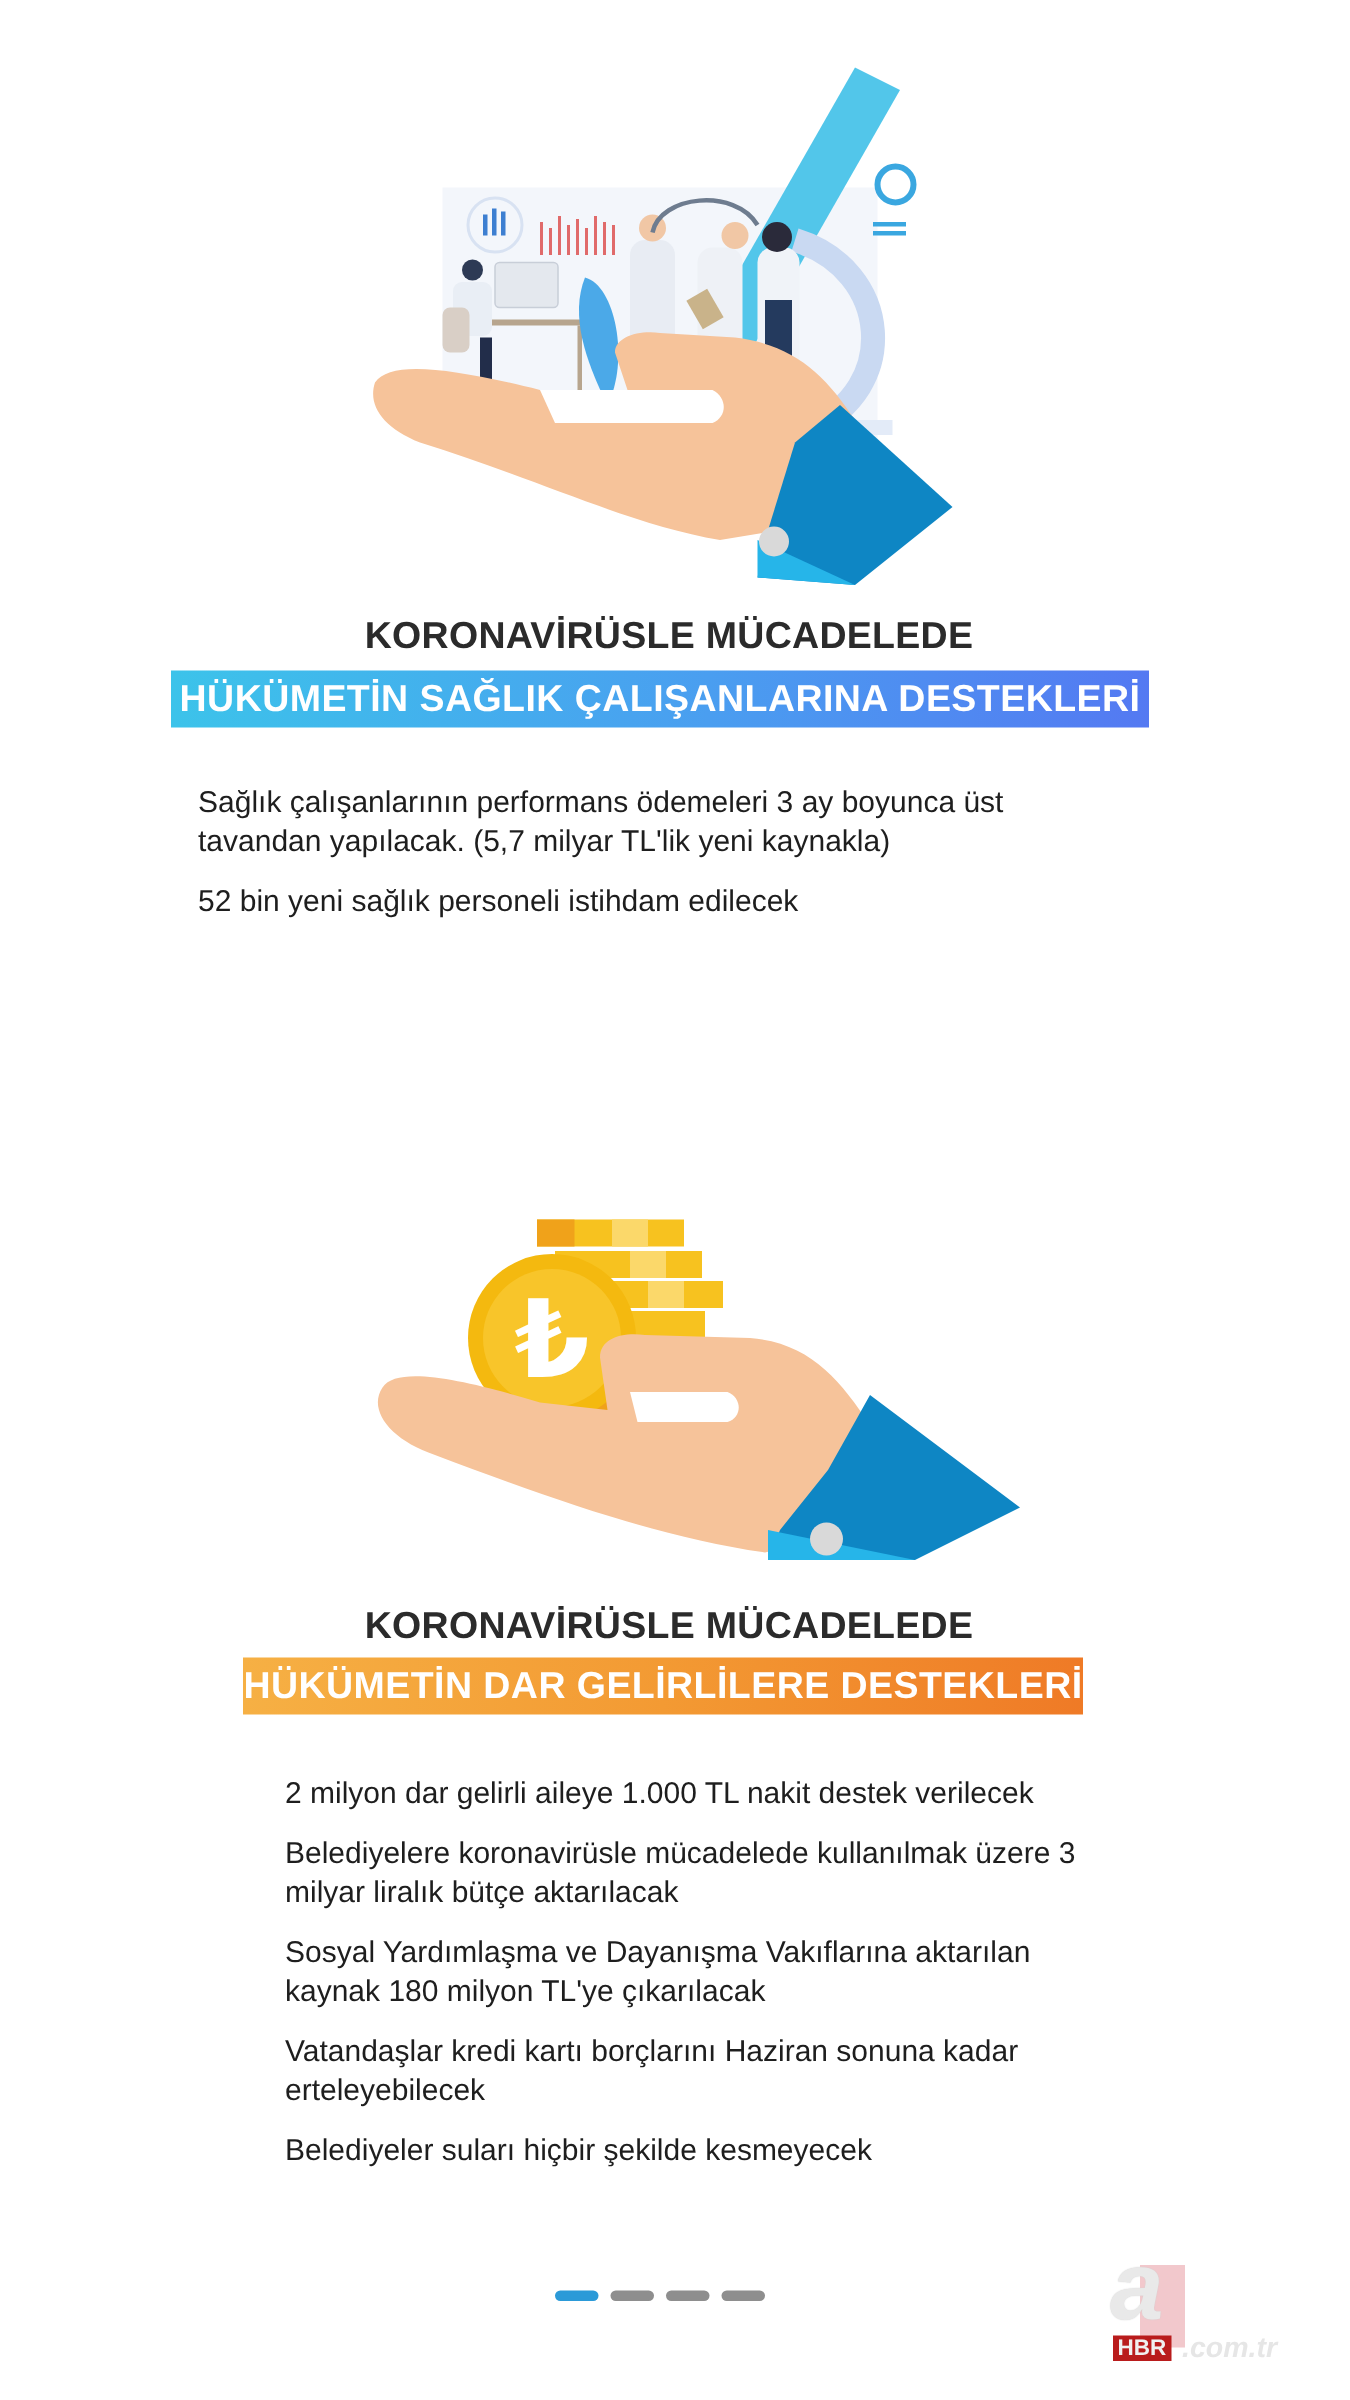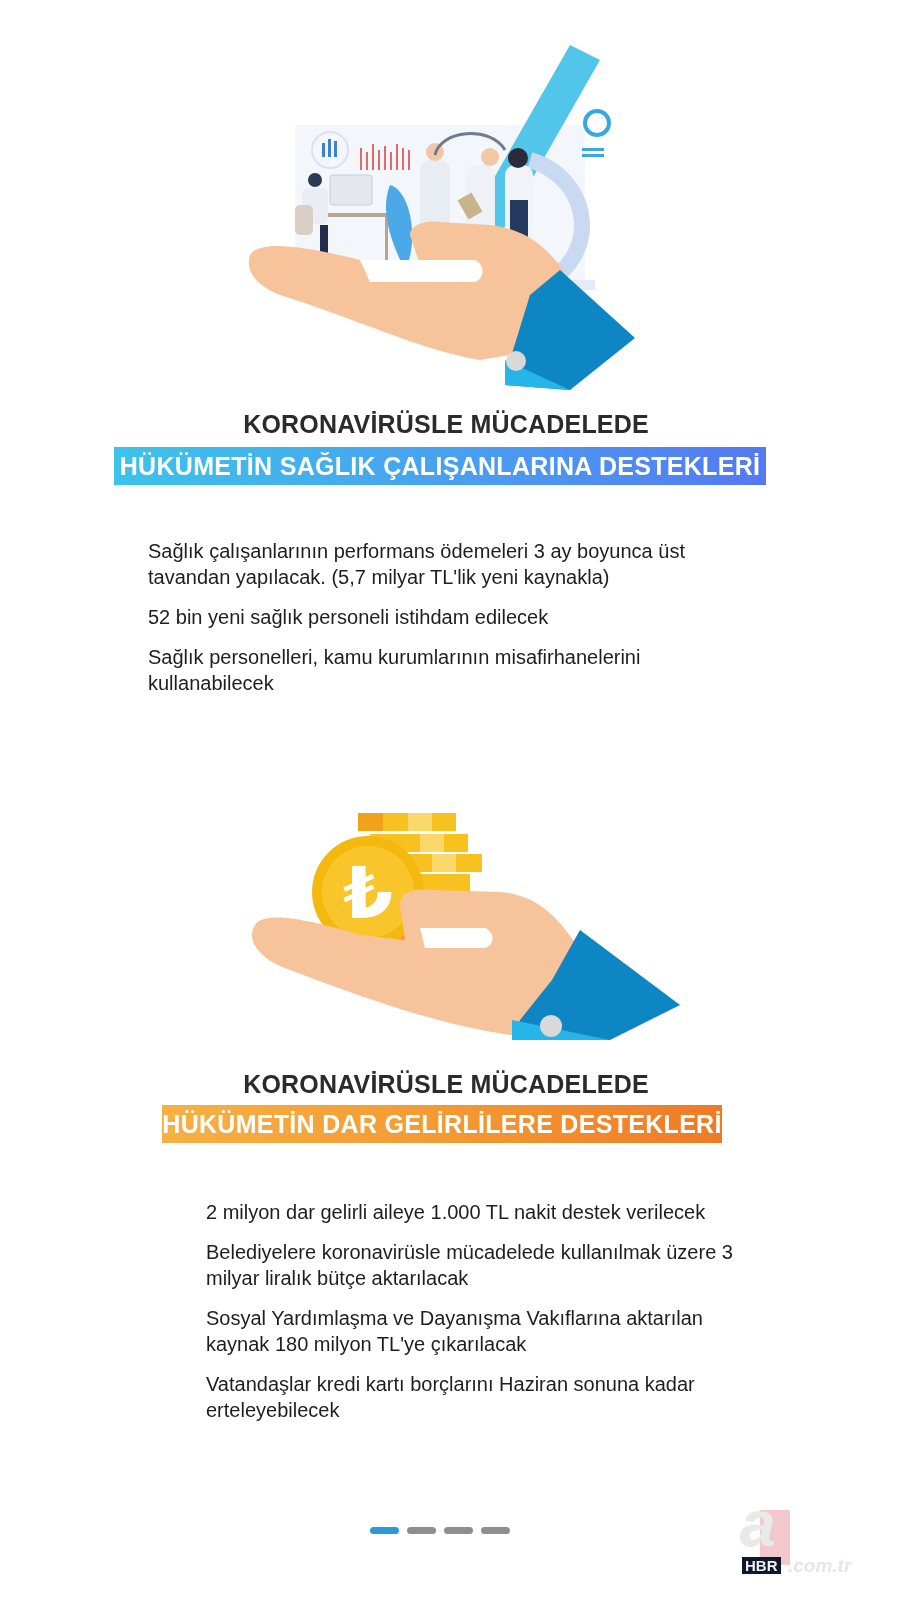--- a/index.html
+++ b/index.html
@@ -6,21 +6,21 @@
   body { width: 900px; height: 1600px; position: relative; overflow: hidden;
          font-family: "Liberation Sans", "DejaVu Sans", sans-serif; color: #1f1f1f; }
   .abs { position: absolute; }
   .illu { position: absolute; }
   .title-line { position: absolute; left: 0; width: 892px; text-align: center;
                 font-weight: 700; font-size: 25px; color: #2b2b2b; letter-spacing: 0.2px; }
   .banner { position: absolute; height: 38px; display: flex; align-items: center; justify-content: center;
             color: #ffffff; font-weight: 700; font-size: 25px; letter-spacing: 0.3px; text-align: center; }
   .banner.blue { background: linear-gradient(90deg, #3cc3ea 0%, #4a9ef0 55%, #5479f2 100%); }
   .banner.orange { background: linear-gradient(90deg, #f6b044 0%, #f39a33 50%, #ef7a26 100%); }
-  .list { position: absolute; margin: 16px; padding: 0; list-style: none; }
+  .list { position: absolute; margin: 0; padding: 0; list-style: none; }
   .list li { font-size: 20px; line-height: 26px; color: #1e1e1e; margin-bottom: 14px; }
   .dots { position: absolute; top: 1527px; left: 370px; display: flex; gap: 8px; }
   .dot { width: 29px; height: 7px; border-radius: 4px; background: #8e8e8e; }
   .dot.active { background: #2b9ad8; }
   .logo { position: absolute; left: 738px; top: 1495px; width: 150px; height: 80px; }
 </style>
 </head>
 <body>
 
 <div class="illu" style="left:240px;top:40px;width:420px;height:360px;">
@@ -82,21 +82,20 @@
     <circle cx="276" cy="321" r="10" fill="#d9d9d9"></circle>
   </svg>
 </div>
 
 <div class="title-line" style="top:410px;">KORONAVİRÜSLE MÜCADELEDE</div>
 <div class="banner blue" style="left:114px;top:447px;width:652px;">HÜKÜMETİN SAĞLIK ÇALIŞANLARINA DESTEKLERİ</div>
 
 <ul class="list" style="left:132px;top:522px;width:600px;">
   <li>Sağlık çalışanlarının performans ödemeleri 3 ay boyunca üst tavandan yapılacak. (5,7 milyar TL'lik yeni kaynakla)</li>
   <li>52 bin yeni sağlık personeli istihdam edilecek</li>
-  <li>Sağlık personelleri, kamu kurumlarının misafirhanelerini kullanabilecek</li>
 </ul>
 
 <div class="illu" style="left:240px;top:780px;width:440px;height:260px;">
   <svg width="440" height="260" viewBox="0 0 440 260">
 
     <g>
       <rect x="118" y="33" width="98" height="18" fill="#f7c21f"></rect>
         <rect x="118" y="33" width="25" height="18" fill="#f0a21a"></rect>
         <rect x="168" y="33" width="24" height="18" fill="#fbd86a"></rect>
       <rect x="130" y="54" width="98" height="18" fill="#f7c21f"></rect>
@@ -123,27 +122,28 @@
 </div>
 
 <div class="title-line" style="top:1070px;">KORONAVİRÜSLE MÜCADELEDE</div>
 <div class="banner orange" style="left:162px;top:1105px;width:560px;">HÜKÜMETİN DAR GELİRLİLERE DESTEKLERİ</div>
 
 <ul class="list" style="left:190px;top:1183px;width:540px;">
   <li>2 milyon dar gelirli aileye 1.000 TL nakit destek verilecek</li>
   <li>Belediyelere koronavirüsle mücadelede kullanılmak üzere 3 milyar liralık bütçe aktarılacak</li>
   <li>Sosyal Yardımlaşma ve Dayanışma Vakıflarına aktarılan kaynak 180 milyon TL'ye çıkarılacak</li>
   <li>Vatandaşlar kredi kartı borçlarını Haziran sonuna kadar erteleyebilecek</li>
+  <li>Belediyeler suları hiçbir şekilde kesmeyecek</li>
 </ul>
 
 <div class="dots">
   <div class="dot active"></div>
   <div class="dot"></div>
   <div class="dot"></div>
   <div class="dot"></div>
 </div>
 
 <div class="logo">
   <div class="abs" style="left:22px;top:15px;width:30px;height:55px;background:#f2c8cc;"></div>
   <div class="abs" style="left:2px;top:-8px;font-size:64px;font-weight:700;font-style:italic;color:#e9e9e9;text-shadow:0 0 1px #cfcfcf;">a</div>
-  <div class="abs" style="left:4px;top:62px;font-size:15px;font-weight:700;color:#f0f0f0;background:#0f172a;padding:0 3px;">HBR</div>
+  <div class="abs" style="left:4px;top:62px;font-size:15px;font-weight:700;color:#f0f0f0;background:#b91c1c;padding:0 3px;">HBR</div>
   <div class="abs" style="left:50px;top:60px;font-size:19px;font-weight:700;font-style:italic;color:#e6e6e6;">.com.tr</div>
 </div>
 
 </body></html>

